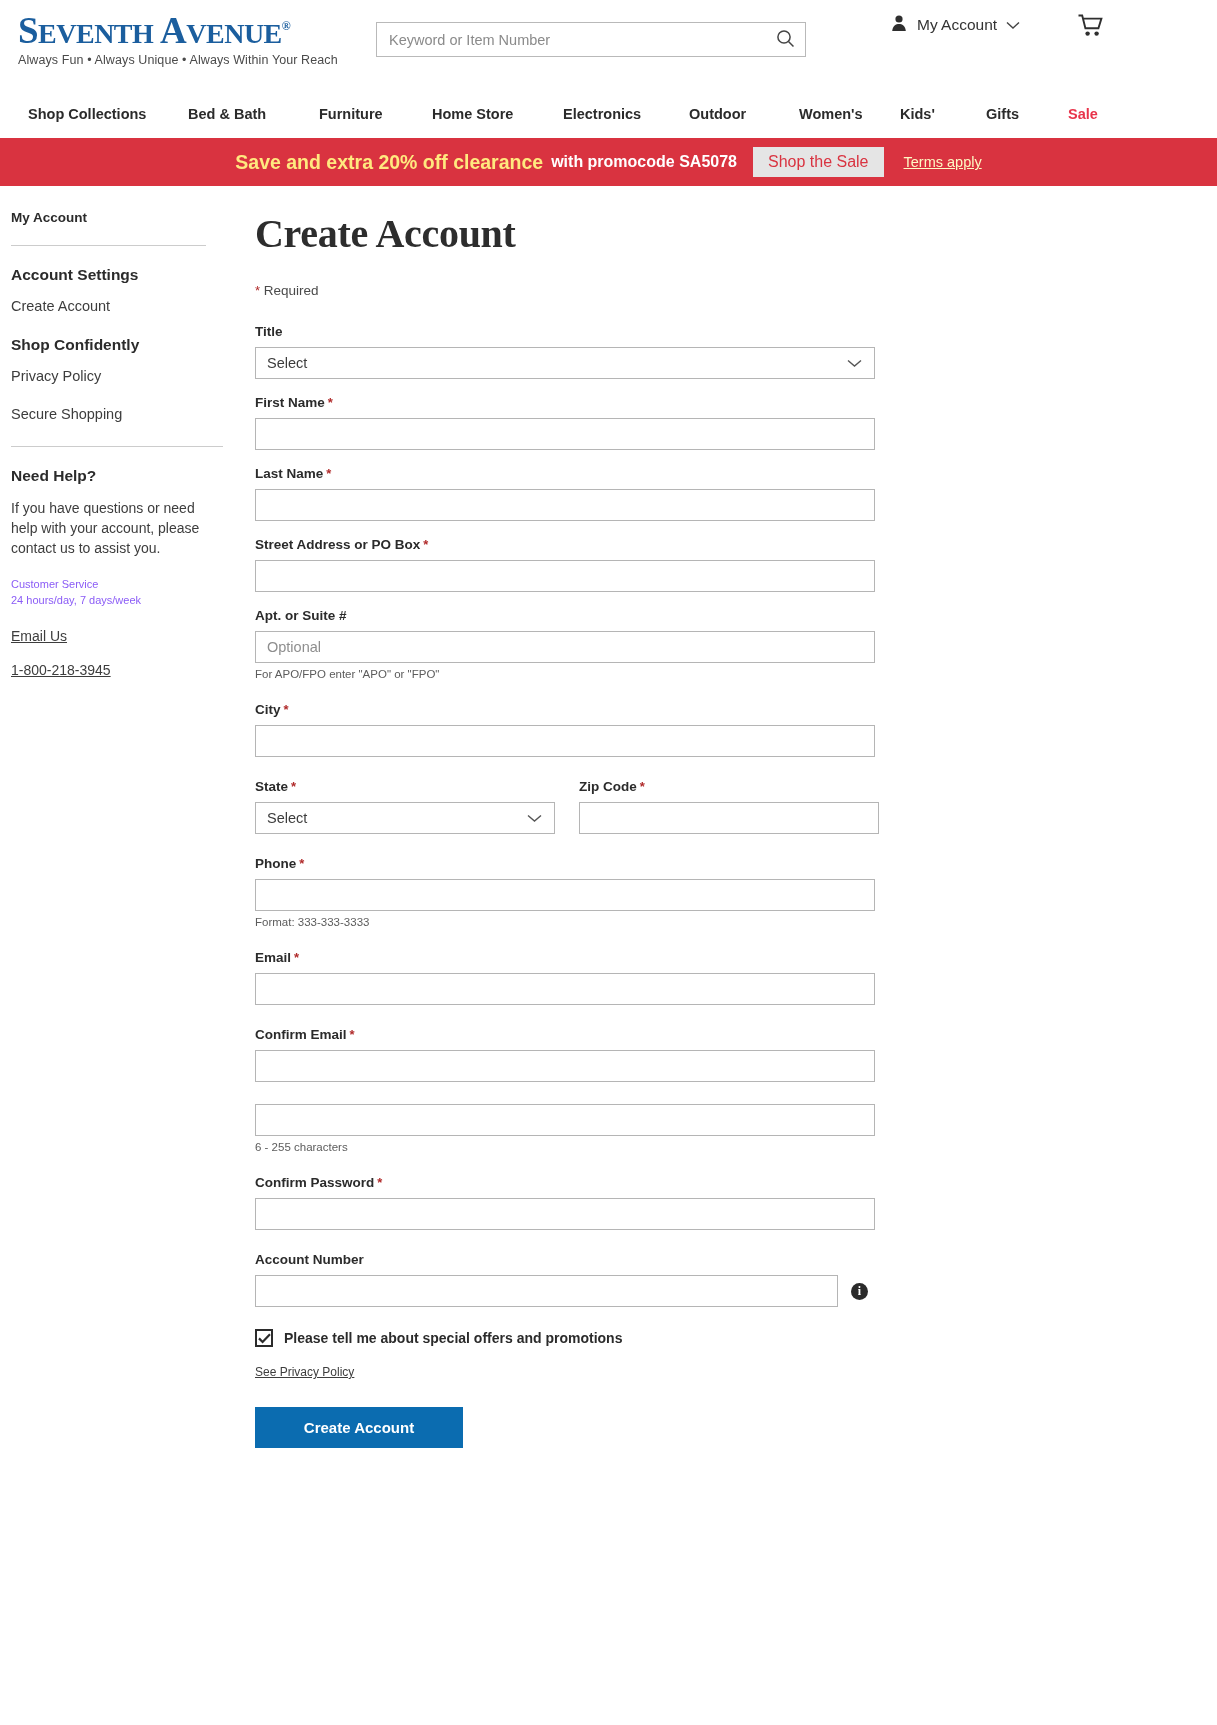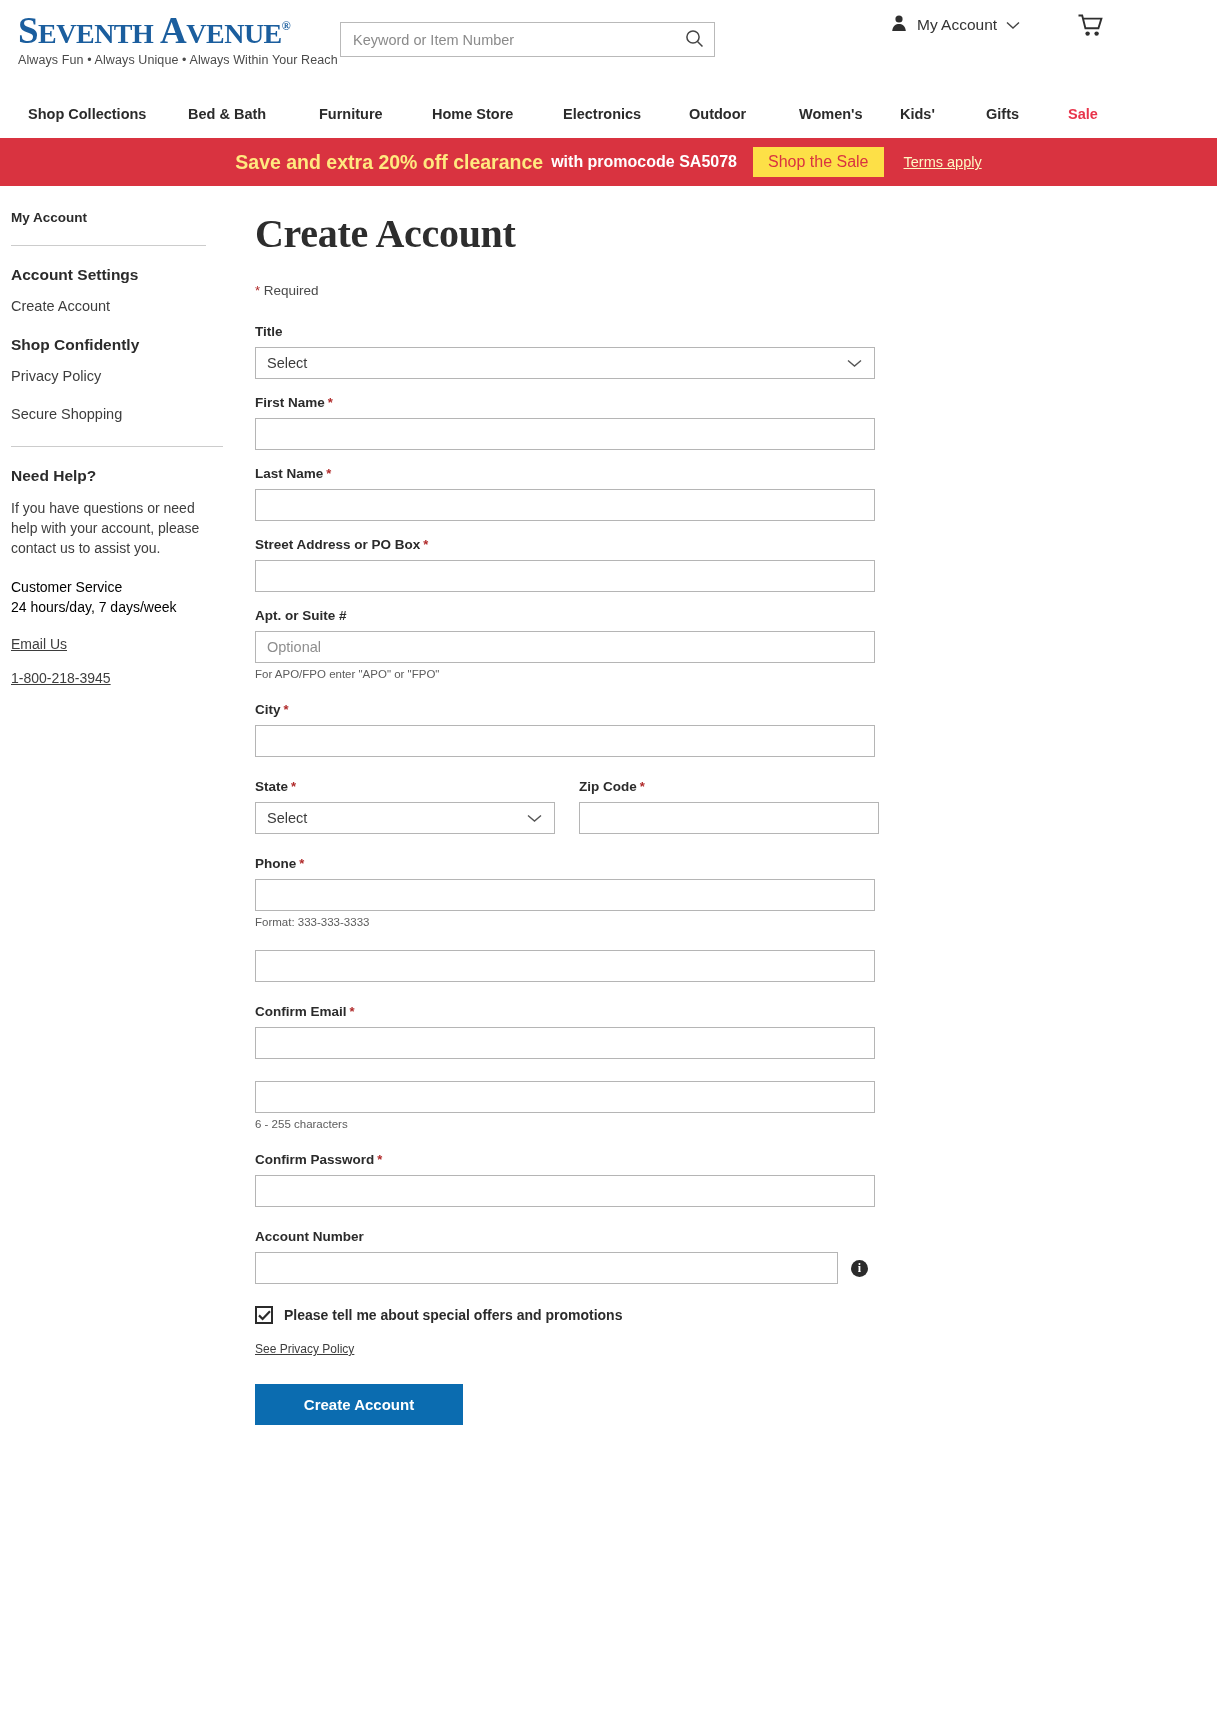--- a/index.html
+++ b/index.html
@@ -36,22 +36,22 @@
   .logo-reg { font-size: 12px; vertical-align: super; }
   .logo-tag {
     font-size: 12.5px;
     color: #4a4a4a;
     letter-spacing: 0.1px;
     margin-top: 4px;
     white-space: nowrap;
   }
 
   .search-box {
-    position: absolute; left: 340px; top: 22px;
-    width: 375px; height: 35px;
+    position: absolute; left: 376px; top: 22px;
+    width: 430px; height: 35px;
     border: 1px solid #b9b9b9;
     background: #fff;
     display: flex; align-items: center;
   }
   .search-box input {
     border: 0; outline: 0; flex: 1;
     font-size: 14.5px;
     padding: 0 12px;
     color: #333;
     font-family: "Liberation Sans", sans-serif;
@@ -109,21 +109,21 @@
     white-space: nowrap;
   }
   .promo-sub {
     color: #ffffff;
     font-weight: bold;
     font-size: 16px;
     margin-left: 8px;
     white-space: nowrap;
   }
   .promo-btn {
-    background: #fde047;
+    background: #e5e5e5;
     color: #d93340;
     font-size: 16px;
     padding: 6px 15px;
     margin-left: 16px;
     border: 0;
     cursor: pointer;
     font-family: "Liberation Sans", sans-serif;
     white-space: nowrap;
   }
   .promo-terms {
@@ -143,21 +143,21 @@
     padding-left: 11px;
     padding-right: 18px;
     flex: none;
   }
   .sb-top { font-size: 13.5px; font-weight: bold; color: #2b2b2b; margin-bottom: 20px; }
   .sb-rule { border-top: 1px solid #cccccc; margin: 0 0 20px 0; width: 195px; }
   .sb-rule.wide { width: 212px; margin-top: 24px; }
   .sb-head { font-size: 15.5px; font-weight: bold; color: #2b2b2b; margin-bottom: 14px; }
   .sb-link { font-size: 14.5px; color: #3d3d3d; margin-bottom: 22px; cursor: pointer; }
   .sb-para { font-size: 14px; color: #3d3d3d; line-height: 1.42; margin-bottom: 18px; width: 200px;}
-  .sb-cs { font-size: 14px; color: #000000; line-height: 1.45; margin-bottom: 18px; }
+  .sb-cs { font-size: 11px; color: #8b5cf6; line-height: 1.45; margin-bottom: 18px; }
   .sb-ul { font-size: 14px; color: #3d3d3d; text-decoration: underline; cursor: pointer; margin-bottom: 17px; display:inline-block;}
 
   .main {
     flex: 1;
     padding-left: 15px;
     padding-right: 40px;
   }
   .page-title {
     font-family: "Liberation Serif", serif;
     font-weight: bold;
@@ -419,20 +419,21 @@
 
     
     <div class="field" style="margin-top:22px">
       <label class="flabel"><span>Phone</span><span class="star">*</span></label>
       <input class="input" type="text" style="">
       <div class="hint">Format: 333-333-3333</div>
     </div>
 
     
     <div class="field" style="margin-top:22px">
+      <label class="flabel"><span>Email</span><span class="star">*</span></label>
       <input class="input" type="text" style="">
     </div>
 
     
     <div class="field" style="margin-top:22px">
       <label class="flabel"><span>Confirm Email</span><span class="star">*</span></label>
       <input class="input" type="text" style="">
     </div>
 
     

